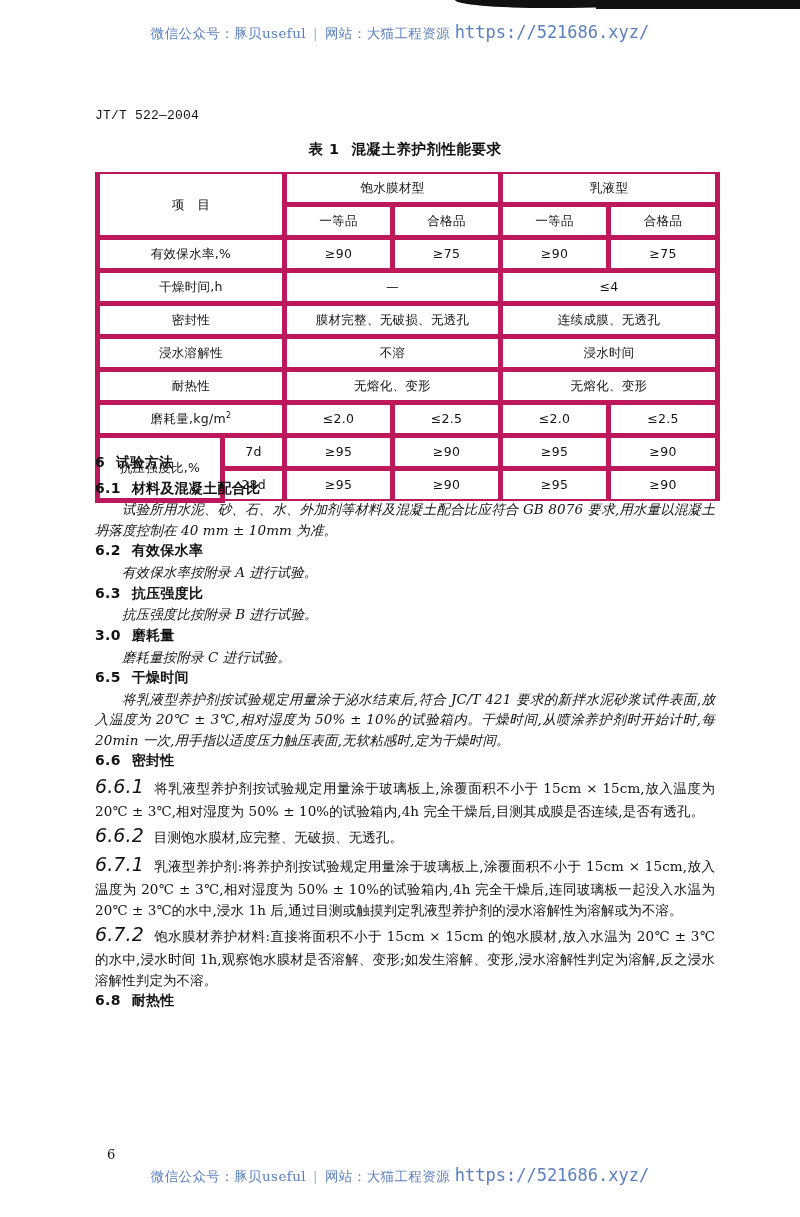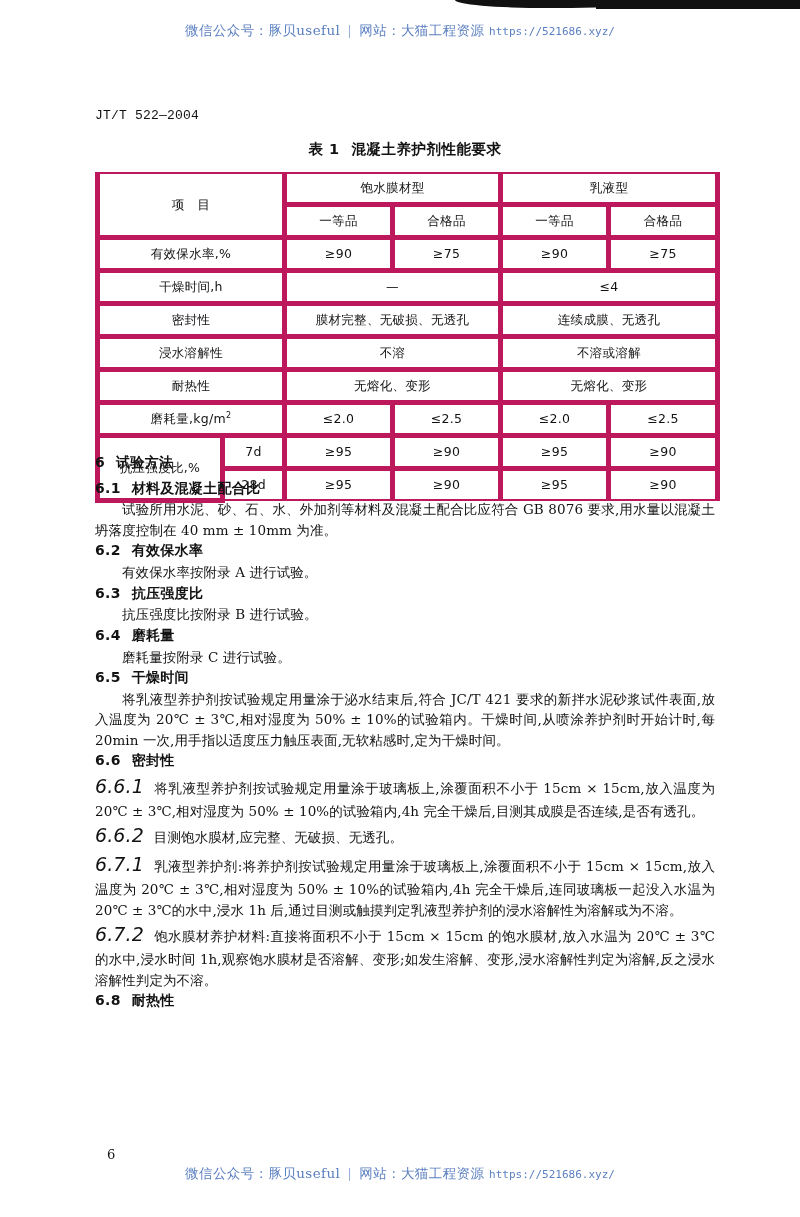--- a/index.html
+++ b/index.html
@@ -53,21 +53,21 @@
     font-size: 13.5px;
     letter-spacing: 0.4px;
     white-space: nowrap;
   }
   .watermark .sep {
     color: #9ab2d8;
     padding: 0 7px;
   }
   .watermark .url {
     font-family: "DejaVu Sans Mono", "Liberation Mono", monospace;
-    font-size: 11px;
+    font-size: 17px;
     letter-spacing: 0px;
   }
   .watermark-top { top: 22px; }
   .watermark-bottom { top: 1165px; }
 
   
   .page {
     position: absolute;
     left: 95px;
     top: 0;
@@ -137,21 +137,21 @@
     margin-right: 11px;
   }
   .para {
     font-size: 13.5px;
     font-family: "DejaVu Serif", "Liberation Serif", serif;
     line-height: 1.52;
     margin: 0;
     text-align: justify;
     letter-spacing: 0.1px;
   }
-  .para.indent { text-indent: 2em; }
+  .para.indent { text-indent: 2em; font-style: italic; }
   .numlead {
     font-family: "DejaVu Sans", "Liberation Sans", sans-serif;
     font-size: 19px;
     margin-right: 10px;
     font-style: italic;
   }
 
   .page-number {
     position: absolute;
     left: 12px;
@@ -219,21 +219,21 @@
 
       <tr>
         <td colspan="2">密封性</td>
         <td colspan="2">膜材完整、无破损、无透孔</td>
         <td colspan="2">连续成膜、无透孔</td>
       </tr>
 
       <tr>
         <td colspan="2">浸水溶解性</td>
         <td colspan="2">不溶</td>
-        <td colspan="2">不溶或溶解</td>
+        <td colspan="2">浸水时间</td>
       </tr>
 
       <tr>
         <td colspan="2">耐热性</td>
         <td colspan="2">无熔化、变形</td>
         <td colspan="2">无熔化、变形</td>
       </tr>
 
       <tr>
         <td colspan="2"><span>磨耗量,kg/m</span><span class="sup">2</span></td>
@@ -276,21 +276,21 @@
       <span class="num">6.2</span><span>有效保水率</span>
     </div>
     <p class="para indent">有效保水率按附录 A 进行试验。</p>
 
     <div class="h2">
       <span class="num">6.3</span><span>抗压强度比</span>
     </div>
     <p class="para indent">抗压强度比按附录 B 进行试验。</p>
 
     <div class="h2">
-      <span class="num">6.4</span><span>磨耗量</span>
+      <span class="num">3.0</span><span>磨耗量</span>
     </div>
     <p class="para indent">磨耗量按附录 C 进行试验。</p>
 
     <div class="h2">
       <span class="num">6.5</span><span>干燥时间</span>
     </div>
     <p class="para indent">将乳液型养护剂按试验规定用量涂于泌水结束后,符合 JC/T 421 要求的新拌水泥砂浆试件表面,放入温度为 20℃ ± 3℃,相对湿度为 50% ± 10%的试验箱内。干燥时间,从喷涂养护剂时开始计时,每 20min 一次,用手指以适度压力触压表面,无软粘感时,定为干燥时间。</p>
 
     <div class="h2">
       <span class="num">6.6</span><span>密封性</span>

